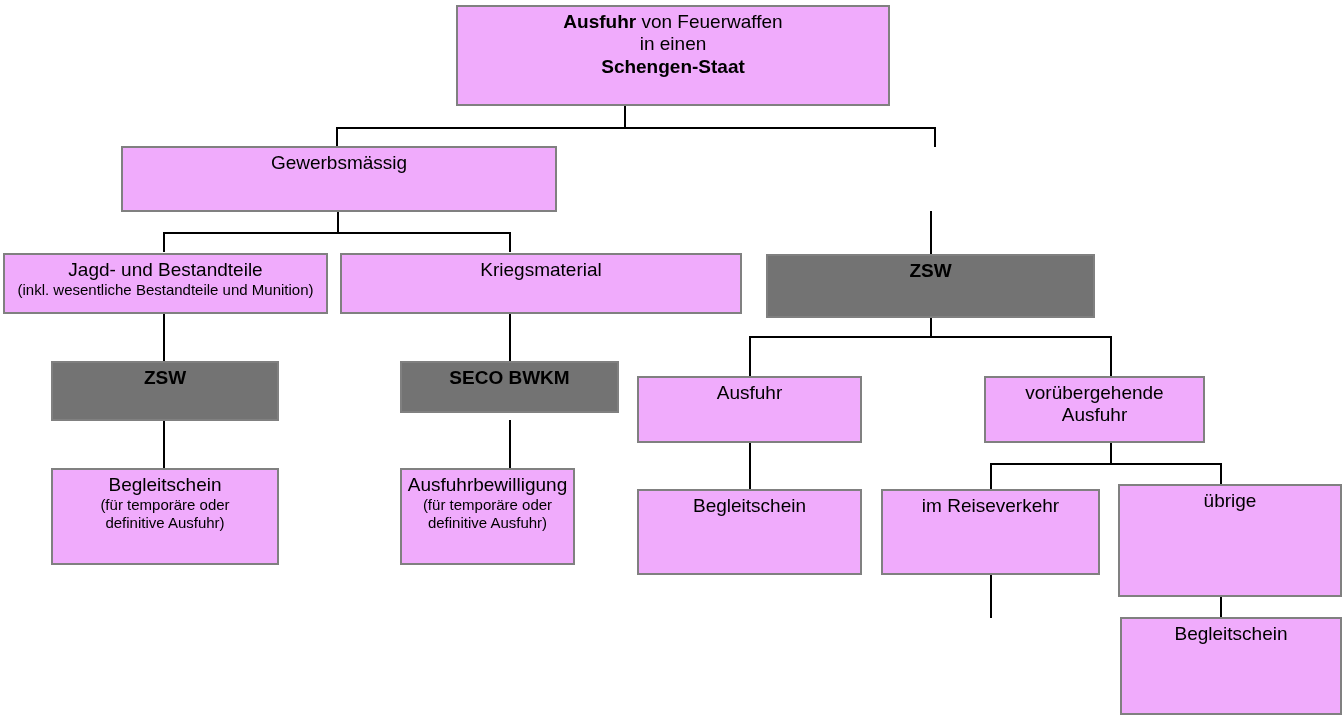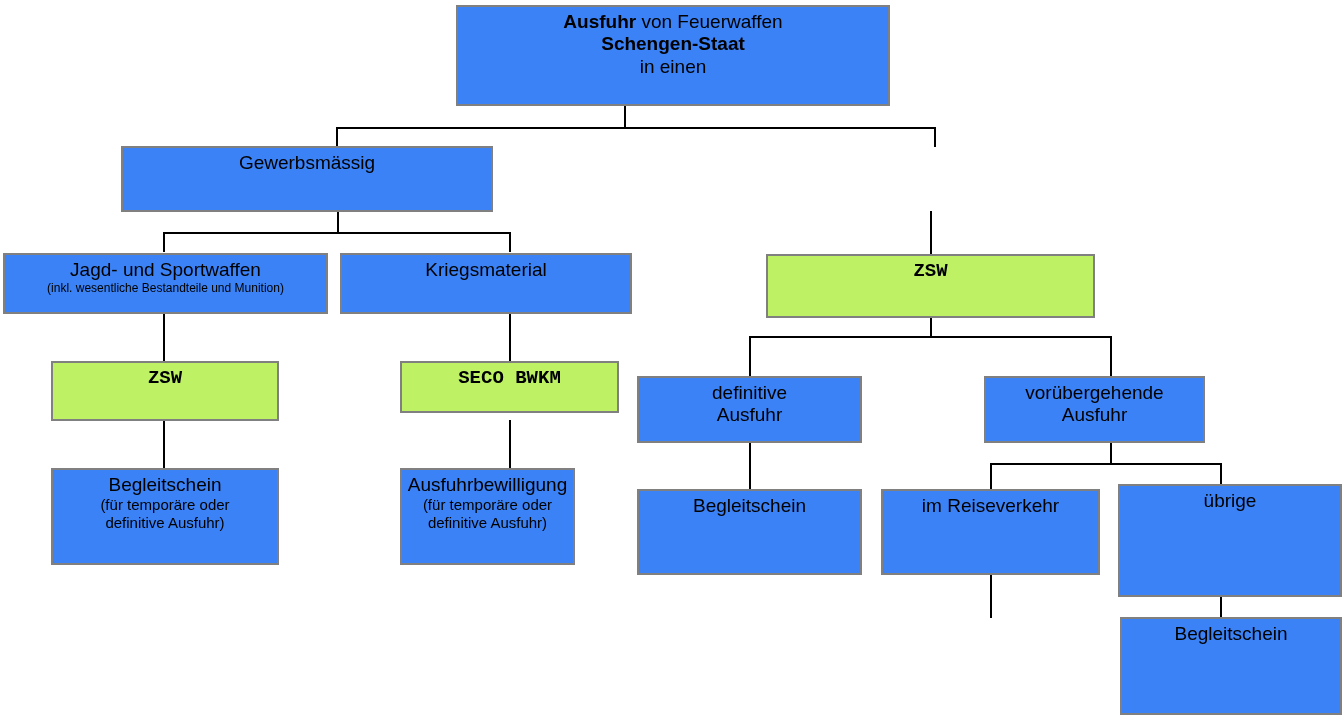--- a/index.html
+++ b/index.html
@@ -13,41 +13,40 @@
     width: 1344px;
     height: 720px;
     background: #ffffff;
     font-family: "Liberation Sans", sans-serif;
     overflow: hidden;
   }
   .node {
     position: absolute;
     box-sizing: border-box;
     border: 2px solid #808080;
-    background: #3b82f6;
+    background: #f0abfc;
     text-align: center;
     padding-top: 4px;
     line-height: 1.18;
     color: #000000;
     z-index: 3;
   }
   .node.gray {
-    background: #bef264;
-    font-family: Liberation Mono, monospace;
+    background: #737373;
   }
   .title {
     display: block;
     font-size: 19px;
   }
   .title.bold {
     font-weight: bold;
   }
   .sub {
     display: block;
-    font-size: 12px;
+    font-size: 15px;
   }
   .sub.italic {
     font-style: italic;
   }
   .sub.big {
     font-size: 15px;
   }
   .b { font-weight: bold; }
   .r { font-weight: normal; }
   .connector {
@@ -94,35 +93,35 @@
   <div class="connector hline" style="left:990px; top:463px; width:232px;"></div>
   <div class="connector vline" style="left:990px; top:463px; height:26px;"></div>
   <div class="connector vline" style="left:1220px; top:463px; height:26px;"></div>
 
   <div class="connector vline" style="left:990px; top:575px; height:43px;"></div>
 
   <div class="connector vline" style="left:1220px; top:575px; height:43px;"></div>
 
   <div class="node" style="left:456px; top:5px; width:434px; height:101px;">
     <span class="title"><span class="b">Ausfuhr</span><span class="r"> von Feuerwaffen</span></span>
+    <span class="title">in einen</span>
     <span class="title bold">Schengen-Staat</span>
-    <span class="title">in einen</span>
   </div>
 
-  <div class="node" style="left:121px; top:146px; width:372px; height:66px;">
+  <div class="node" style="left:121px; top:146px; width:436px; height:66px;">
     <span class="title">Gewerbsmässig</span>
   </div>
 
 
   <div class="node" style="left:3px; top:253px; width:325px; height:61px;">
-    <span class="title">Jagd- und Sportwaffen</span>
+    <span class="title">Jagd- und Bestandteile</span>
     <span class="sub">(inkl. wesentliche Bestandteile und Munition)</span>
   </div>
 
-  <div class="node" style="left:340px; top:253px; width:292px; height:61px;">
+  <div class="node" style="left:340px; top:253px; width:402px; height:61px;">
     <span class="title">Kriegsmaterial</span>
   </div>
 
   <div class="node gray" style="left:766px; top:254px; width:329px; height:64px;">
     <span class="title bold">ZSW</span>
   </div>
 
   <div class="node gray" style="left:51px; top:361px; width:228px; height:60px;">
     <span class="title bold">ZSW</span>
   </div>
@@ -137,21 +136,20 @@
     <span class="sub big">definitive Ausfuhr)</span>
   </div>
 
   <div class="node" style="left:400px; top:468px; width:175px; height:97px;">
     <span class="title">Ausfuhrbewilligung</span>
     <span class="sub big">(für temporäre oder</span>
     <span class="sub big">definitive Ausfuhr)</span>
   </div>
 
   <div class="node" style="left:637px; top:376px; width:225px; height:67px;">
-    <span class="title">definitive</span>
     <span class="title">Ausfuhr</span>
   </div>
 
   <div class="node" style="left:984px; top:376px; width:221px; height:67px;">
     <span class="title">vorübergehende</span>
     <span class="title">Ausfuhr</span>
   </div>
 
   <div class="node" style="left:637px; top:489px; width:225px; height:86px;">
     <span class="title">Begleitschein</span>

